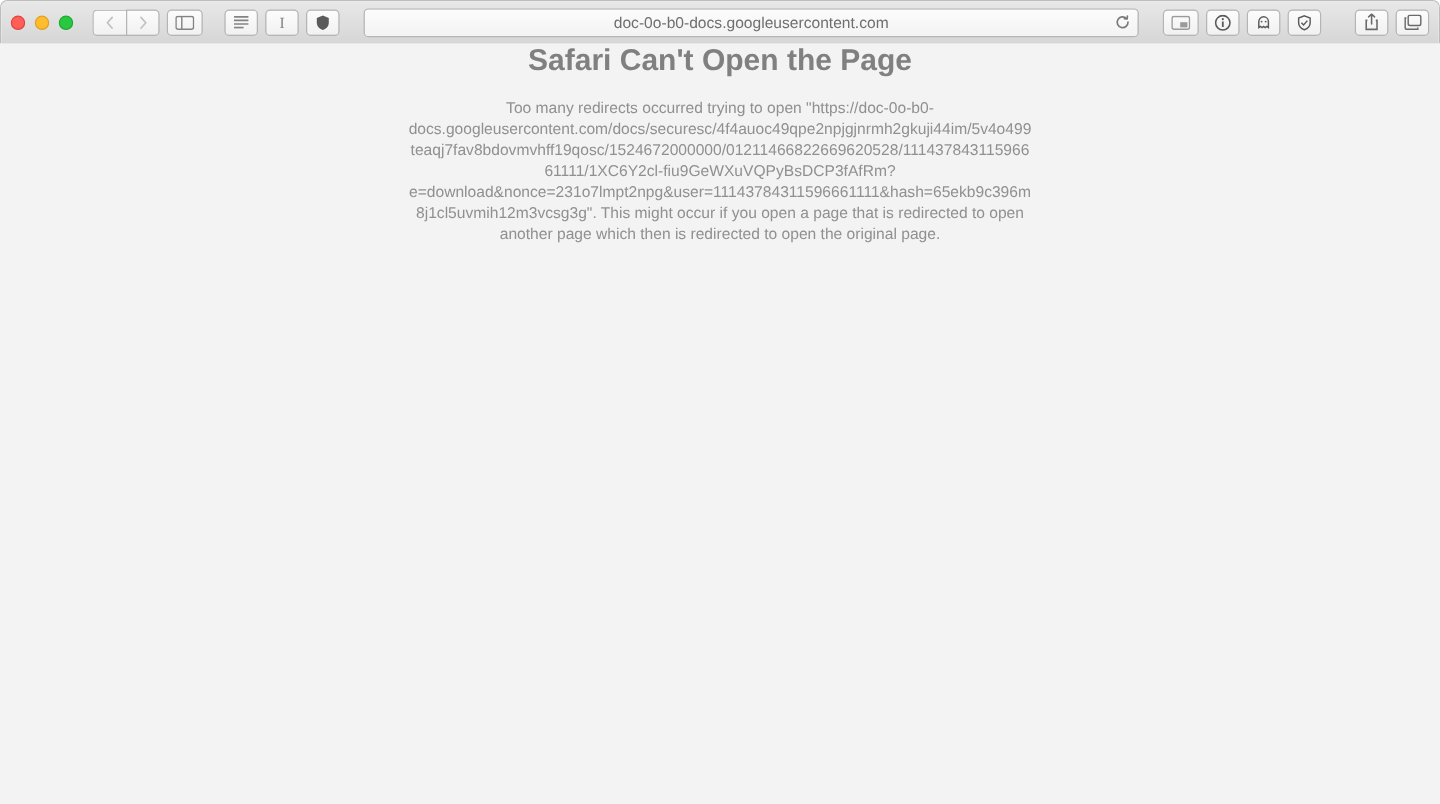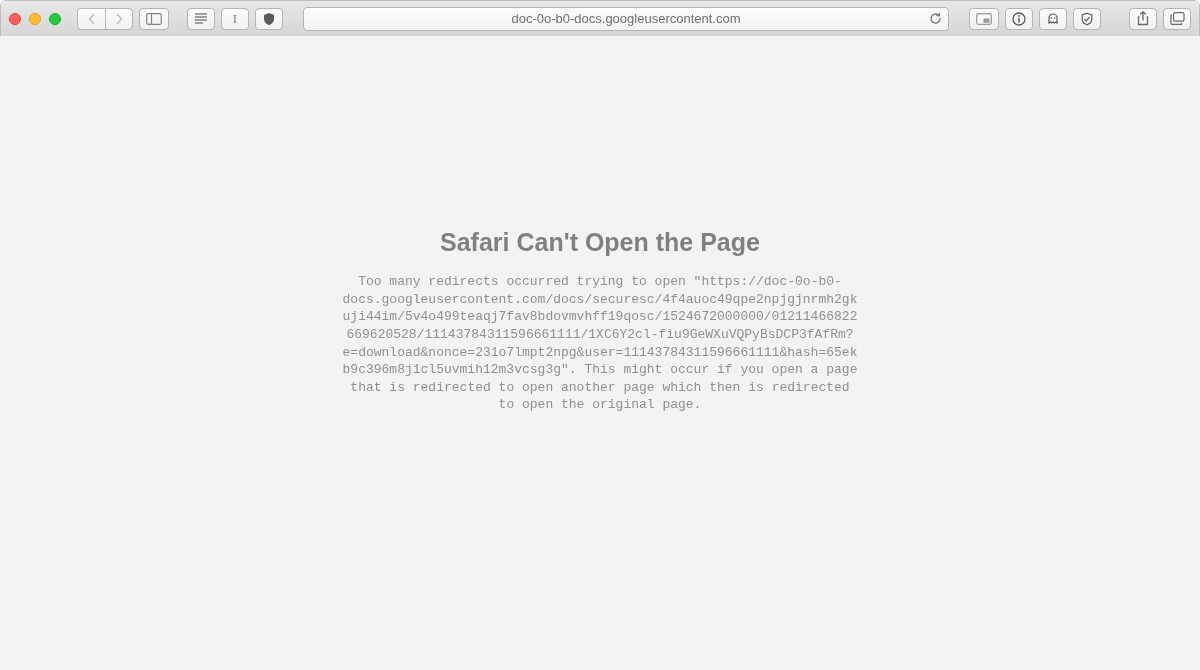--- a/index.html
+++ b/index.html
@@ -80,37 +80,35 @@
       color: #7a7a7a;
       font-size: 14px;
     }
     .content {
       position: absolute;
       top: 36px;
       left: 0; right: 0; bottom: 0;
       background: #f3f3f3;
       display: flex;
       align-items: center;
-      justify-content: center;
       flex-direction: column;
       padding-bottom: 64px;
     }
     .error-box { width: 520px; text-align: center; }
     .error-title {
       font-size: 25px;
       font-weight: 600;
       color: #808080;
       margin-bottom: 16px;
     }
     .error-body {
       font-size: 13px;
       line-height: 1.35;
       color: #909090;
       word-wrap: break-word;
-      font-family: Liberation Mono, monospace;
     }
     svg { display: block; }
     .icon-stroke { stroke: currentColor; stroke-width: 1.4; fill: none; stroke-linecap: round; stroke-linejoin: round; }
   </style>
 </head>
 <body>
 
 <div class="toolbar">
   <div class="traffic-lights">
     <div class="traffic-light tl-red"></div>

